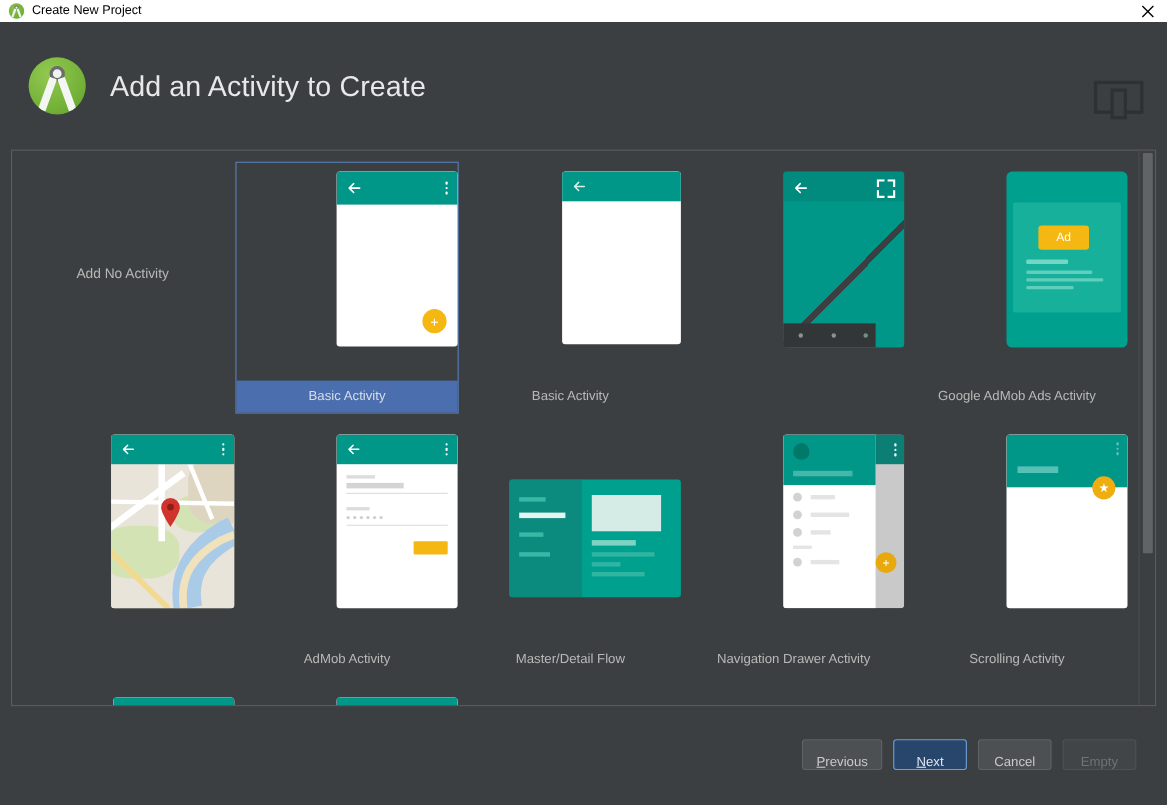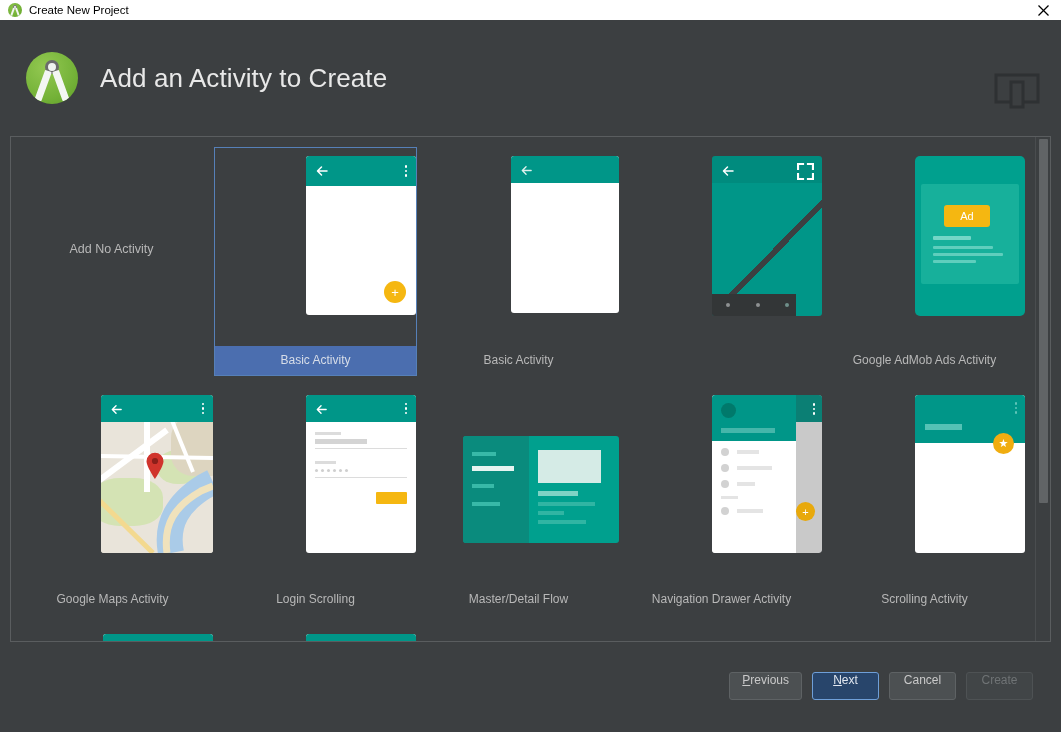--- a/index.html
+++ b/index.html
@@ -214,21 +214,21 @@
   }
   .btn {
     min-width: 67px;
     height: 28px;
     padding: 0 12px;
     font-size: 12px;
     color: #c9c9c9;
     background: #4c5052;
     border: 1px solid #5e6264;
     border-radius: 3px;
-    display: flex; align-items: flex-start; justify-content: center;
+    display: flex; align-items: flex-end; justify-content: center;
     cursor: pointer;
     font-family: "Liberation Sans", sans-serif;
   }
   .btn.primary {
     background: #28456b;
     border: 1px solid #6f9fd8;
     color: #e0e6ef;
   }
   .btn.disabled {
     color: #6f7375;
@@ -409,21 +409,20 @@
                 </svg>
                 <div style="position:absolute;left:44px;top:30px;width:20px;height:28px;">
                   <svg width="20" height="28" viewBox="0 0 20 28">
                     <path d="M10 27 C10 27 18.5 14.5 18.5 9.3 A8.5 8.5 0 1 0 1.5 9.3 C1.5 14.5 10 27 10 27 Z" fill="#d0342c"></path>
                     <circle cx="10" cy="9" r="3.1" fill="#8c1f1a"></circle>
                   </svg>
                 </div>
               </div>
             </div>
           </div>
-          <div class="cell-label">Google Maps Activity</div>
         </div>
       </div>
 
       <div class="cell">
         <div class="thumb-frame">
           <div class="thumb-box">
             <div class="phone" style="width:110px;height:158px;">
               <div class="appbar" style="height:27px;">
                 <span class="back-arrow">
                   <svg width="13" height="13" viewBox="0 0 14 14">
@@ -449,21 +448,21 @@
                   <i style="width:3px;height:3px;border-radius:50%;background:#cfcfcf;display:block;"></i>
                   <i style="width:3px;height:3px;border-radius:50%;background:#cfcfcf;display:block;"></i>
                   <i style="width:3px;height:3px;border-radius:50%;background:#cfcfcf;display:block;"></i>
                   <i style="width:3px;height:3px;border-radius:50%;background:#cfcfcf;display:block;"></i>
                 </div>
                 <div style="width:92px;height:1px;background:#dcdcdc;margin-top:5px;"></div>
               </div>
               <div style="position:absolute;right:9px;top:97px;width:31px;height:12px;background:#f5b711;border-radius:1px;"></div>
             </div>
           </div>
-          <div class="cell-label">Login Scrolling</div>
+          <div class="cell-label">AdMob Activity</div>
         </div>
       </div>
 
       <div class="cell">
         <div class="thumb-frame">
           <div class="thumb-box" style="align-items:center;height:172px;">
             <div style="width:156px;height:107px;background:#00a08e;border-radius:3px;position:relative;overflow:hidden;margin-top:17px;">
               <div style="position:absolute;left:0;top:0;width:66px;height:100%;background:#0a8b7d;"></div>
               <div style="position:absolute;left:9px;top:16px;width:24px;height:4px;background:#38b9a8;"></div>
               <div style="position:absolute;left:9px;top:30px;width:42px;height:5px;background:#e6f4f1;"></div>
@@ -587,15 +586,15 @@
   <div class="btn">
     <span><u>P</u><span>revious</span></span>
   </div>
   <div class="btn primary">
     <span><u>N</u><span>ext</span></span>
   </div>
   <div class="btn">
     <span>Cancel</span>
   </div>
   <div class="btn disabled">
-    <span>Create</span>
+    <span>Empty</span>
   </div>
 </div>
 
 </body></html>

